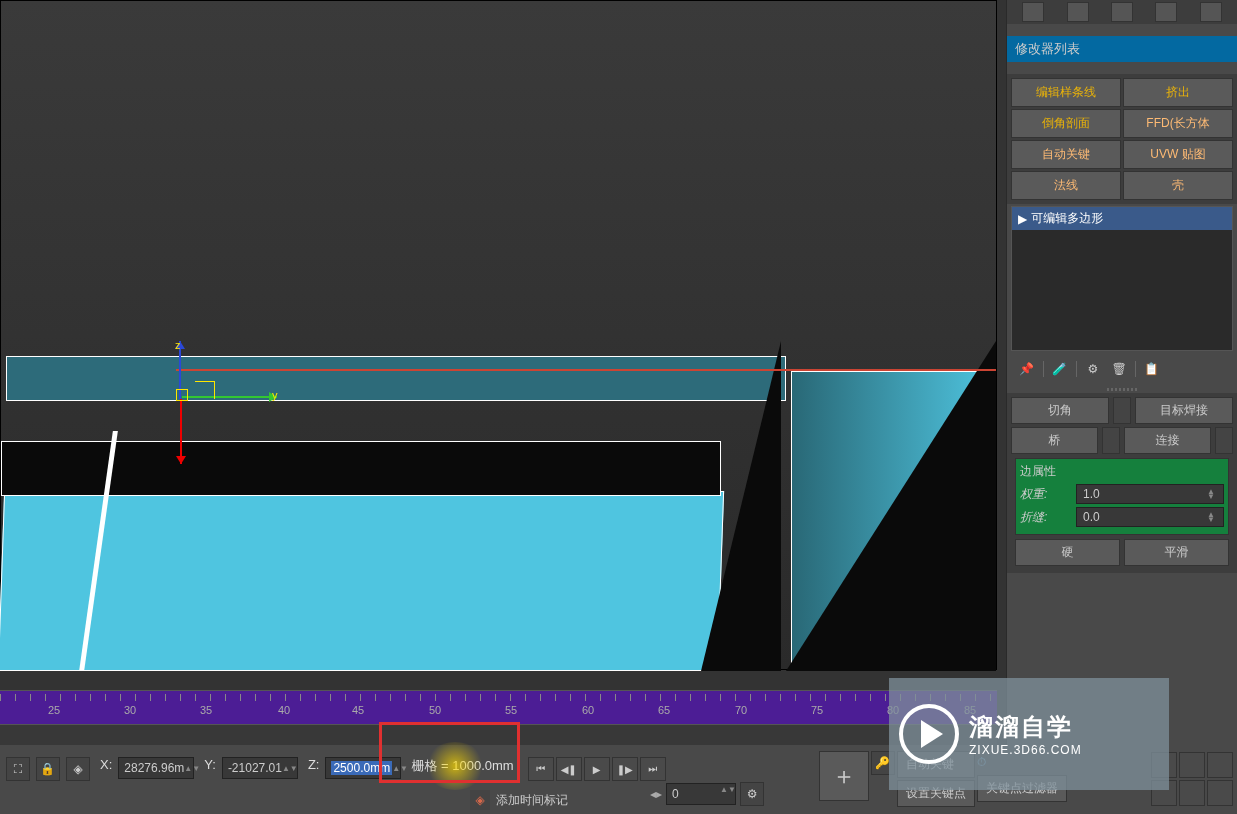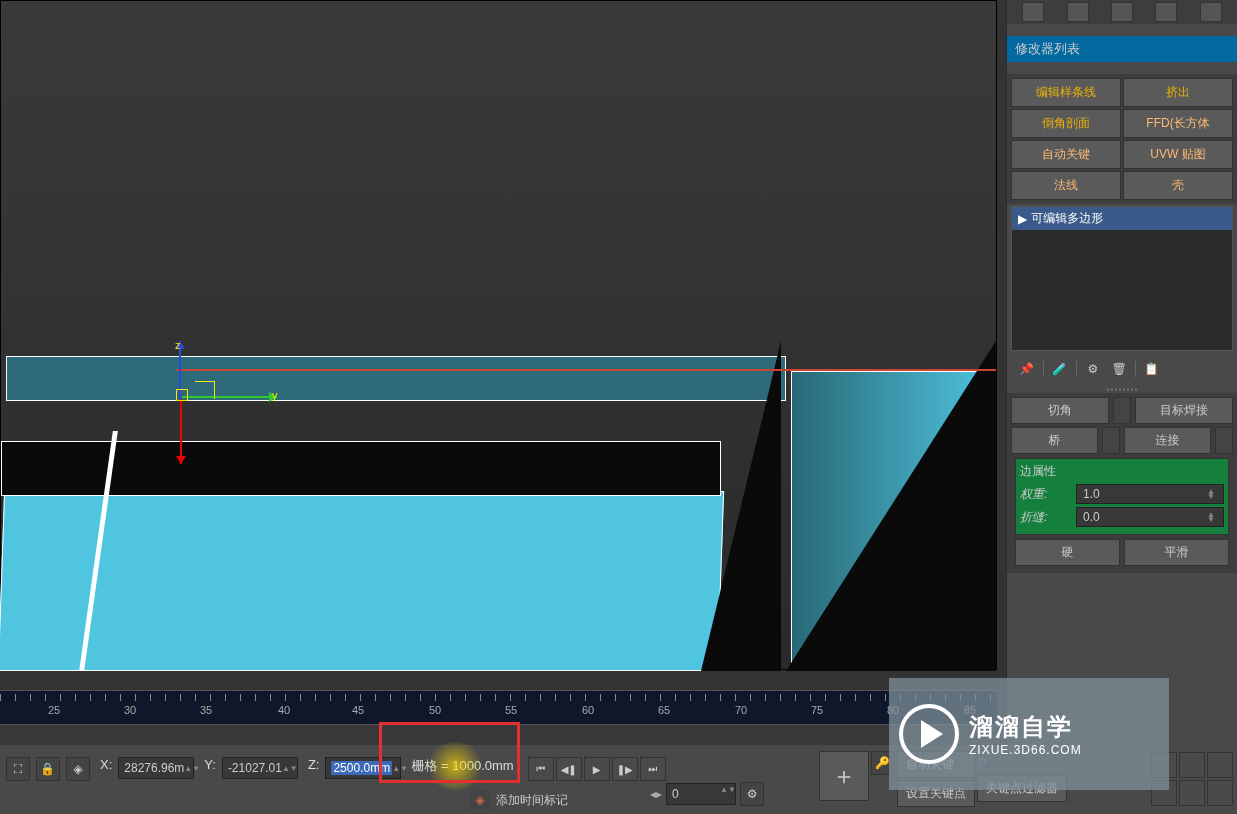--- a/index.html
+++ b/index.html
@@ -69,21 +69,21 @@
     .prop-row { display: flex; align-items: center; gap: 6px; margin: 3px 0; }
     .prop-label { width: 50px; font-size: 12px; font-style: italic; }
     .spinner { flex: 1; background: #383838; padding: 2px 6px; display: flex; justify-content: space-between; align-items: center; font-size: 12px; border: 1px solid #222; gap: 12px; }
     .spin-arrows { width: 10px; font-size: 8px; line-height: 5px; color: #888; }
     
     .btn-row2 { display: flex; gap: 4px; margin: 3px 4px; }
     .btn-half { flex: 1; background: #5a5a5a; padding: 4px; text-align: center; font-size: 12px; border: 1px solid #333; }
     
     
     .timeline { position: absolute; left: 0; top: 690px; width: 997px; height: 55px; background: #383838; }
-    .time-ruler { position: relative; height: 35px; background: #0f172a; border-top: 1px solid #555; border-bottom: 1px solid #555; display: flex; padding-left: 23px; }
+    .time-ruler { position: relative; height: 35px; background: #4c1d95; border-top: 1px solid #555; border-bottom: 1px solid #555; display: flex; padding-left: 23px; }
     .tick { position: absolute; bottom: 8px; font-size: 11px; color: #aaa; transform: translateX(-50%); }
     .tick-marks { position: absolute; top: 3px; left: 0; right: 0; height: 7px; background: repeating-linear-gradient(90deg, #888, #888 1px, transparent 1px, transparent 15px); }
     
     .highlight-box { position: absolute; left: 379px; top: 722px; width: 141px; height: 61px; border: 3px solid #e03030; pointer-events: none; z-index: 10; }
     .highlight-glow { position: absolute; left: 425px; top: 742px; width: 60px; height: 48px; background: radial-gradient(circle, rgba(255,220,0,0.7), transparent 70%); border-radius: 50%; pointer-events: none; z-index: 9; }
     
     .status-bar { position: absolute; left: 0; top: 745px; width: 997px; height: 69px; background: #494949; display: flex; align-items: flex-start; padding: 12px 6px 0; gap: 6px; }
     .status-icon { width: 24px; height: 24px; background: #444; border: 1px solid #333; display: flex; align-items: center; justify-content: center; }
     .coord-label { font-size: 13px; color: #ddd; margin-left: 4px; }
     .coord-input { width: 76px; background: #383838; border: 1px solid #222; padding: 3px 5px; color: #ccc; font-size: 12px; display: flex; justify-content: space-between; align-items: center; }

